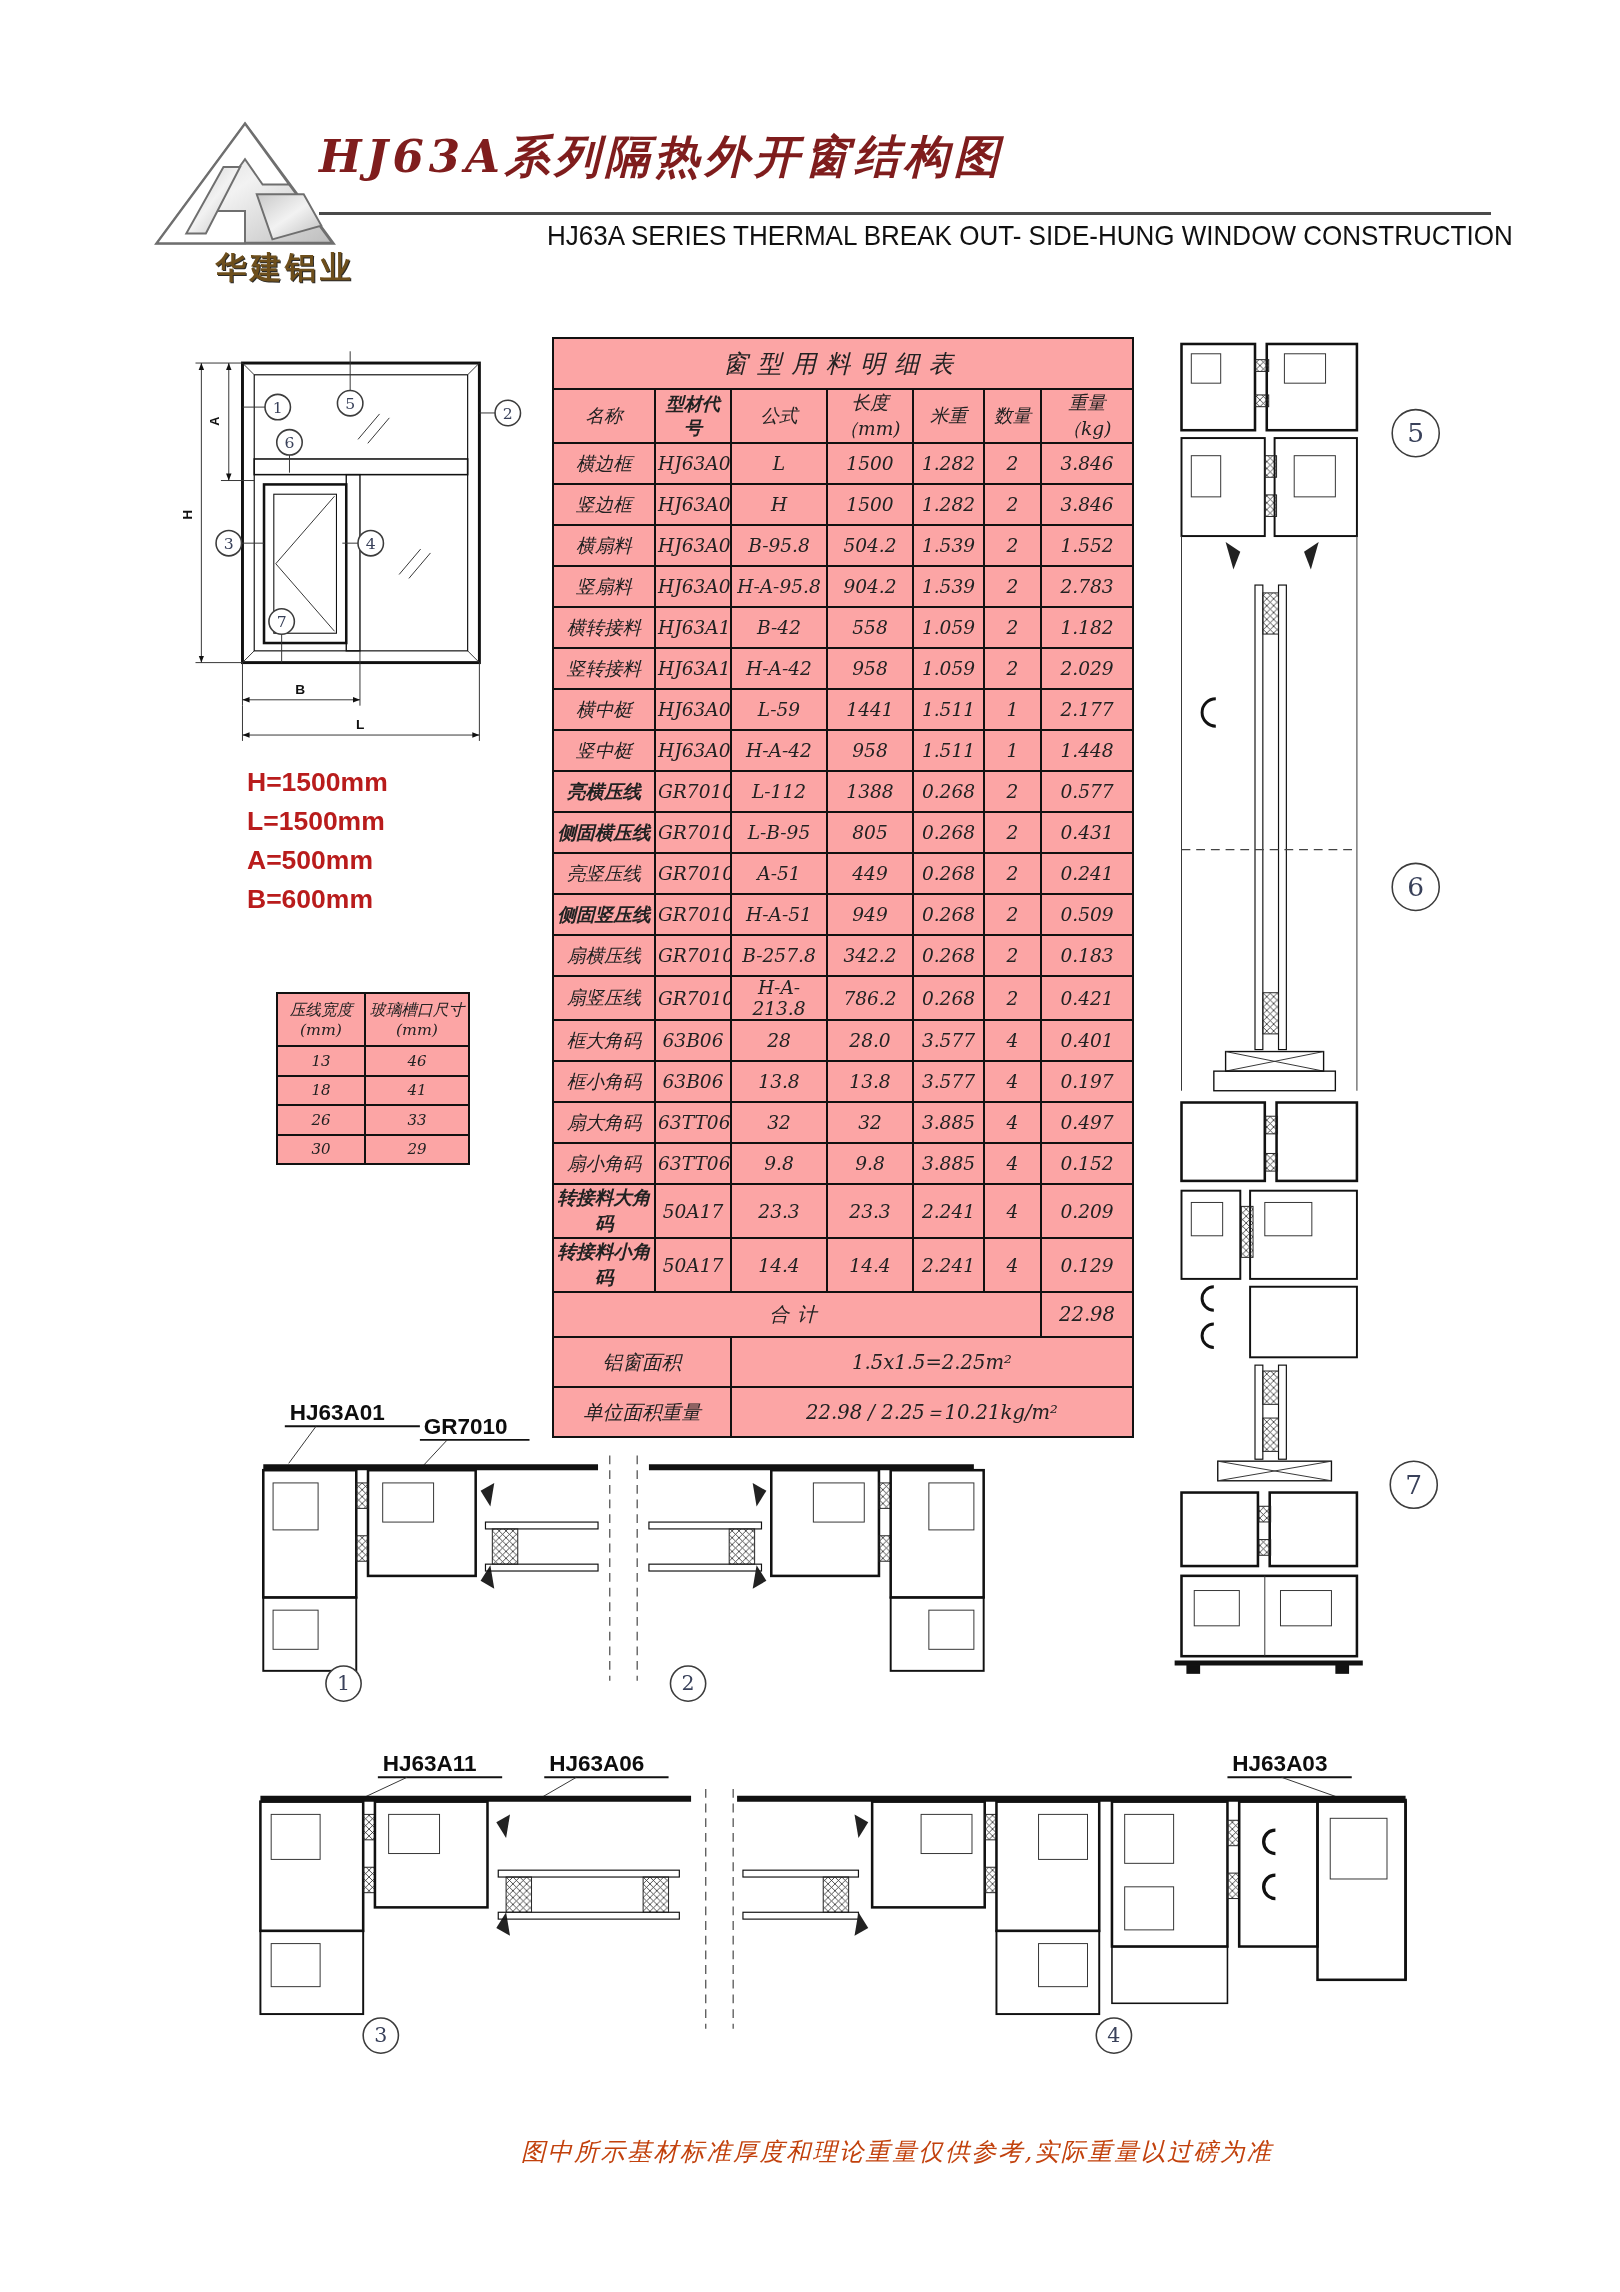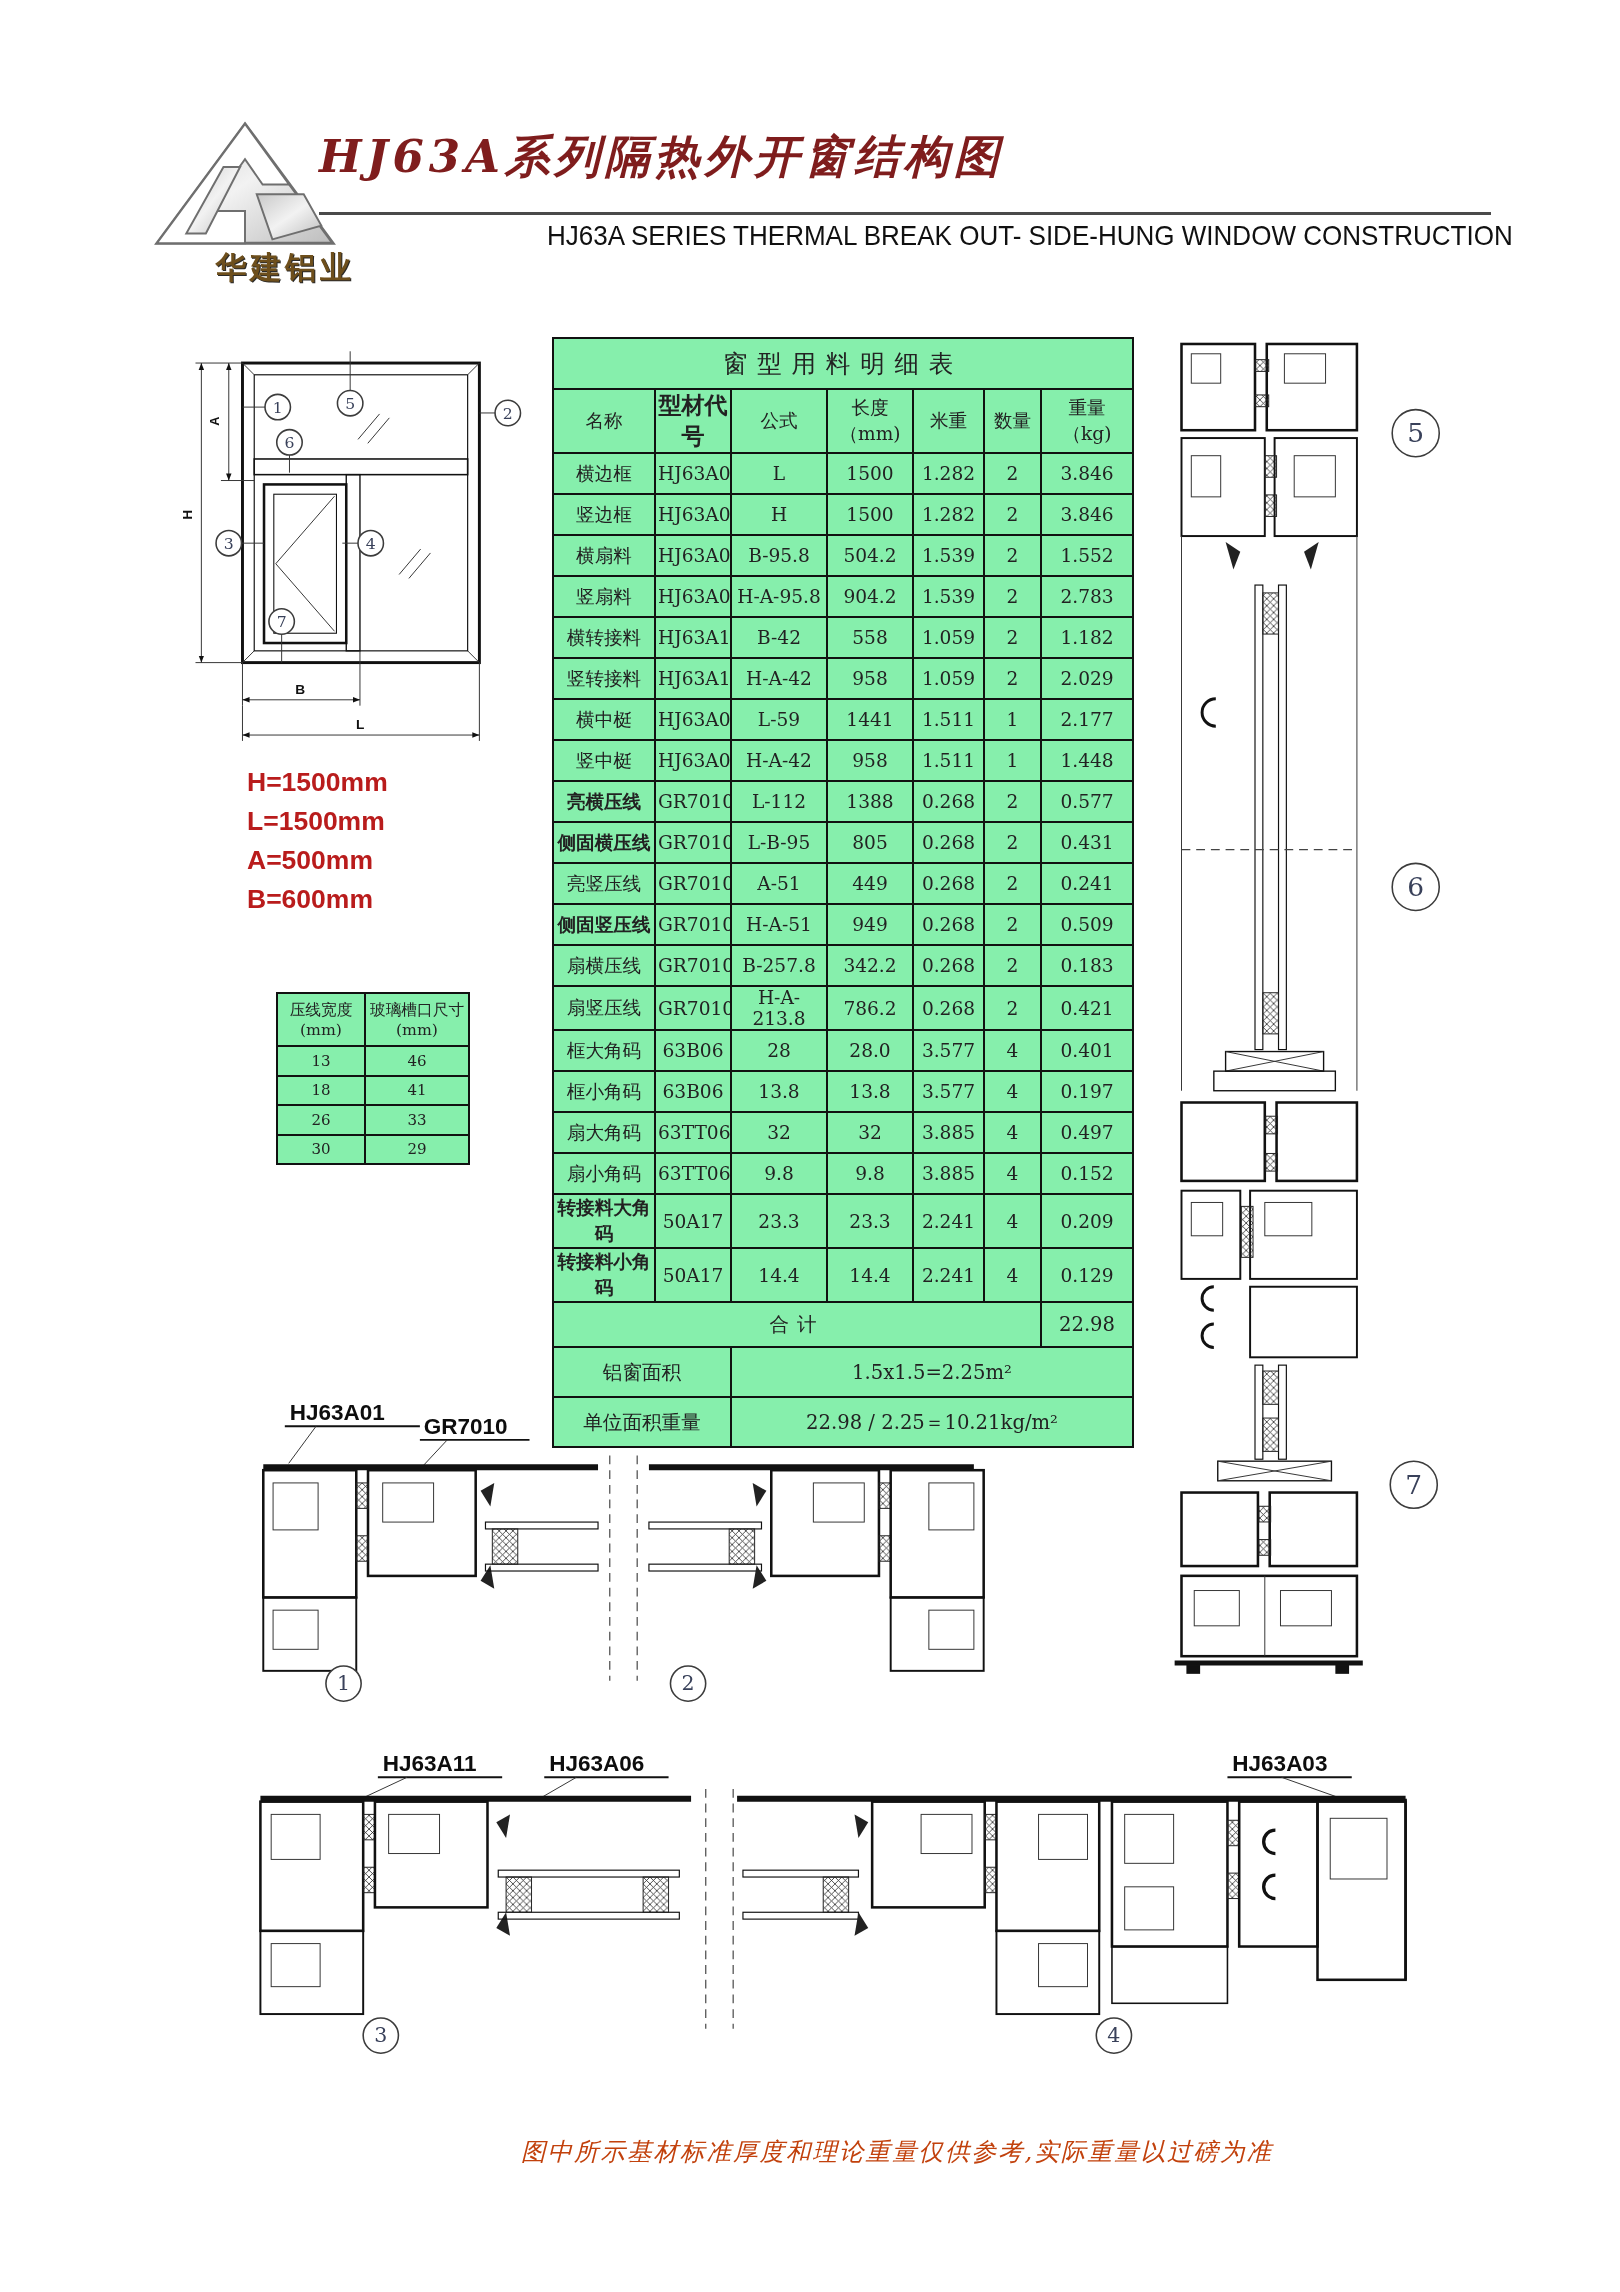--- a/index.html
+++ b/index.html
@@ -14,29 +14,29 @@
   .doc-subtitle{left:547px;top:220px;font-size:27.4px;color:#101010;white-space:nowrap;
                 transform:scaleX(.95);transform-origin:left top;}
   .logo-caption{left:139px;top:247px;width:216px;text-align:right;font-weight:bold;font-size:31px;
                 letter-spacing:3.9px;color:#6e4f1c;text-shadow:1px 1px 0 #2a2a2a;font-family:"DejaVu Serif",serif;}
 
   
   .dims{left:247px;top:763px;font-size:26.5px;font-weight:bold;color:#b91c1c;line-height:39px;
         font-family:"Liberation Sans",sans-serif;}
 
   
-  table{border-collapse:collapse;table-layout:fixed;background:#86efac;}
+  table{border-collapse:collapse;table-layout:fixed;background:#fca5a5;font-style:italic;}
   td,th{border:2px solid #111;text-align:center;vertical-align:middle;
         font-family:"DejaVu Serif",serif;color:#222;overflow:hidden;}
 
   .main-table{left:552px;top:337px;width:580px;border:2.9px solid #111;}
   .main-table th,.main-table td{font-size:18.6px;font-weight:normal;padding:0 2px;}
   .main-table .title-row th{height:49px;font-size:24.5px;letter-spacing:9.8px;}
   .main-table .header-row th{height:47px;font-size:18.6px;}
-  .main-table .header-row th.hdr-bold{font-weight:bold;font-size:23px;}
+  .main-table .header-row th.hdr-bold{font-weight:bold;font-size:18px;}
   .main-table tbody td{height:39px;}
   .main-table tbody tr.boldname td:first-child{font-weight:bold;font-size:18.6px;letter-spacing:0;}
   .main-table .total-row td{height:43px;font-size:19.6px;}
   .main-table .total-row td:first-child{letter-spacing:7.8px;}
   .main-table .area-row td,.main-table .unit-row td{height:48px;font-size:19.6px;}
 
   .pressline{left:276px;top:992px;width:192px;border:2.9px solid #111;}
   .pressline th{height:49px;font-size:15.7px;line-height:19.6px;font-weight:normal;}
   .pressline td{height:25.5px;font-size:15px;}
 

